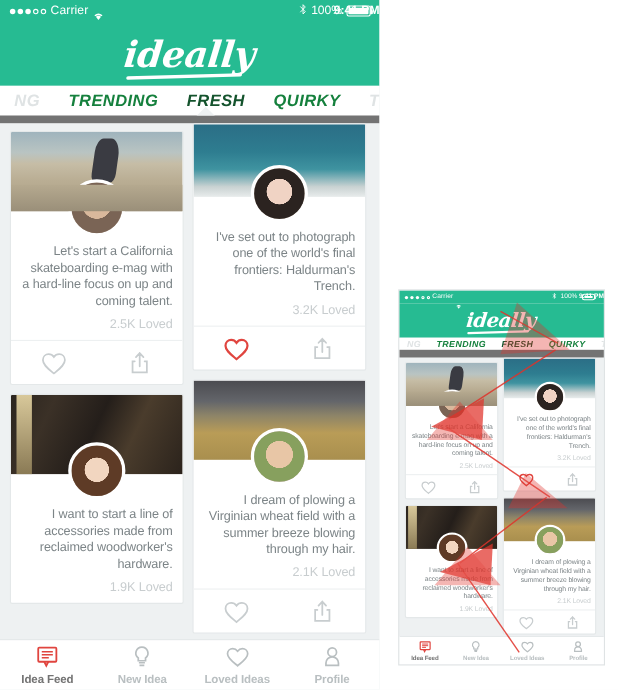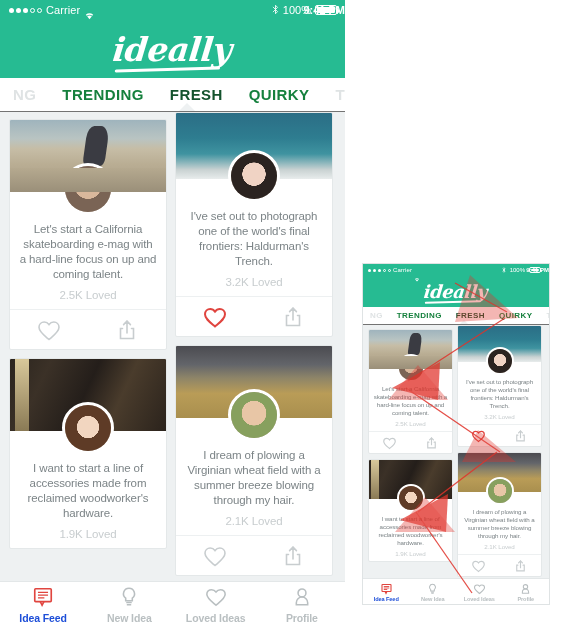--- a/index.html
+++ b/index.html
@@ -64,21 +64,22 @@
   .logo::after {
     content: ''; position: absolute; left: 4px; right: 10px; bottom: -2px;
     height: 3px; background: #fff; border-radius: 2px;
     transform: rotate(-1.6deg);
   }
 
   
   .tabbar {
     background: #fff; height: 34px; position: relative;
     display: flex; align-items: center; overflow: hidden;
-    border-bottom: 1px solid #737373;
+    border-bottom: 7px solid #737373;
+    font-style: italic;
   }
   .tab {
     font-size: 15px; font-weight: bold; letter-spacing: .4px;
     color: #15803d; white-space: nowrap; padding: 0 13px;
   }
   .tab.dim { color: #dfe3e4; }
   .tab.active { color: #14532d; }
   .tab-arrow {
     position: absolute; bottom: -1px; left: 178px;
     width: 0; height: 0;
@@ -103,21 +104,21 @@
   .card-photo { height: 72px; position: relative; background: #ccc; }
   .card-photo.tall { height: 66px; }
   .avatar {
     position: absolute; left: 50%; bottom: -23px;
     transform: translateX(-50%);
     width: 52px; height: 52px; border-radius: 50%;
     border: 3px solid #fff; overflow: hidden;
     background: #b9a898;
   }
   .avatar .face { width: 100%; height: 100%; position: relative; }
-  .card-body { padding: 30px 9px 8px; text-align: center; }
+  .card-body { padding: 30px 9px 8px; text-align: right; }
   .card-text {
     font-size: 11.5px; line-height: 15px; color: #7c8487;
     letter-spacing: -.1px;
   }
   .card-loved {
     font-size: 11.5px; color: #c8cdcf; margin-top: 7px; letter-spacing: -.1px;
   }
   .card-actions {
     border-top: 1px solid #edf0f1; height: 40px;
     display: flex; align-items: center; justify-content: space-around;
@@ -128,21 +129,21 @@
   .bottombar {
     position: absolute; left: 0; bottom: 0; width: 100%;
     height: 46px; background: #fff; border-top: 1px solid #e3e7e8;
     display: flex; align-items: center;
   }
   .btab {
     flex: 1; display: flex; flex-direction: column;
     align-items: center; justify-content: center; gap: 2px;
     color: #b9bfc1;
   }
-  .btab.active { color: #1d4ed8; }
+  .btab.active { color: #737373; }
   .btab-label { font-size: 10.5px; font-weight: bold; letter-spacing: -.1px; }
 
   
   .phone.inset {
     left: 363px; top: 264px; width: 186px; height: 340px;
     box-shadow: 0 0 0 1px #dfe3e4;
   }
   .inset .statusbar { height: 12px; }
   .inset .sb-left { margin-left: 5px; gap: 2px; }
   .inset .dot, .inset .dot.empty { width: 3px; height: 3px; }

